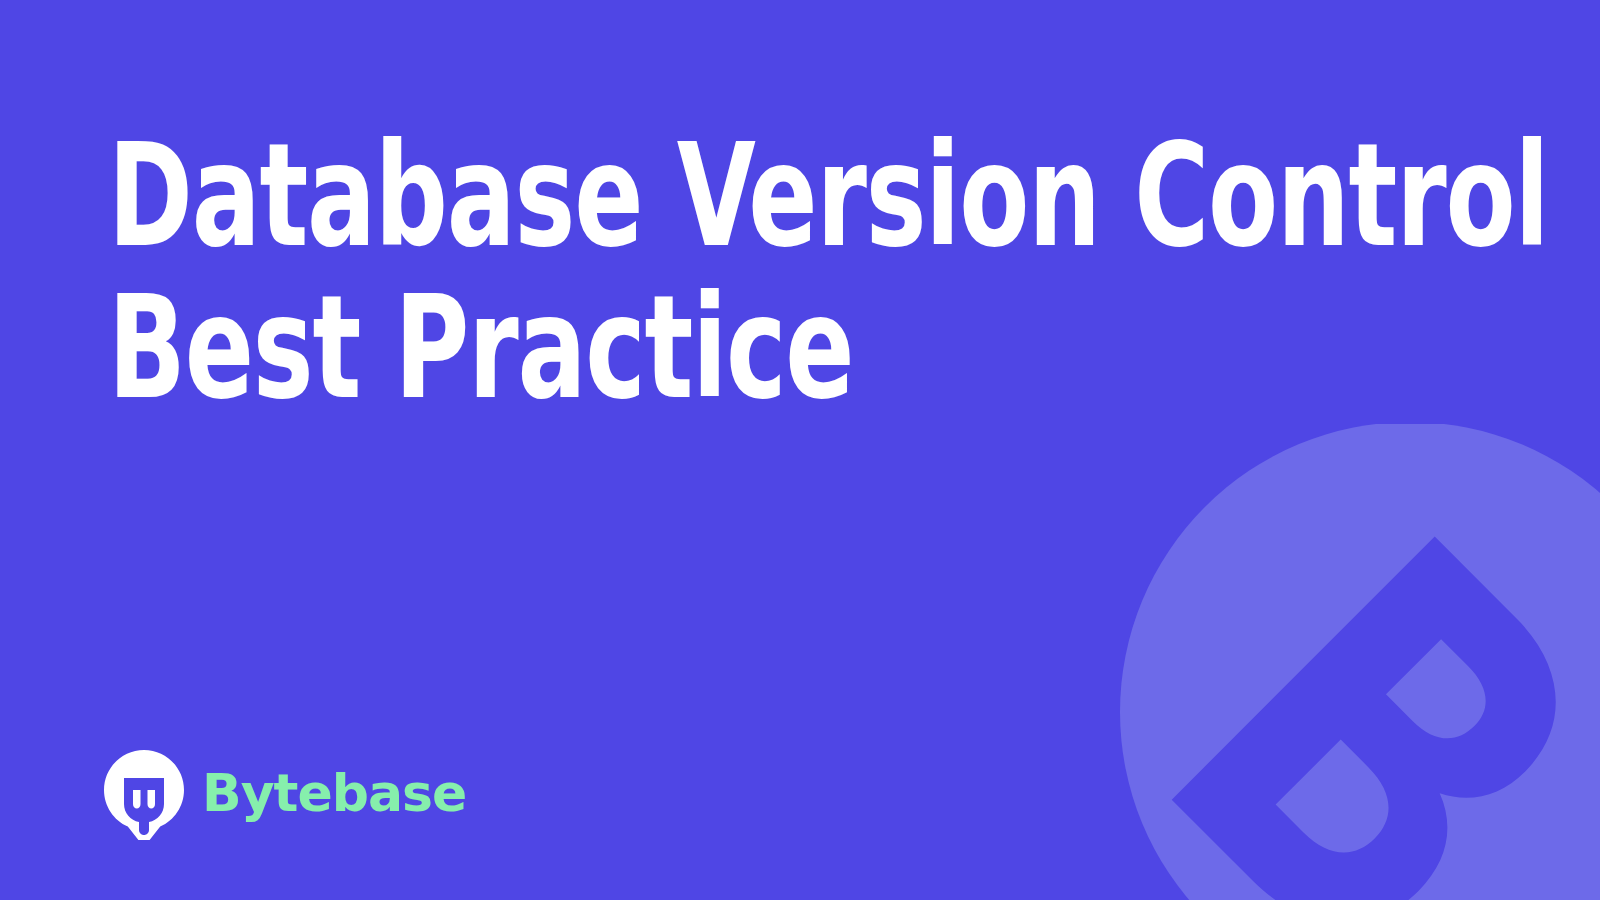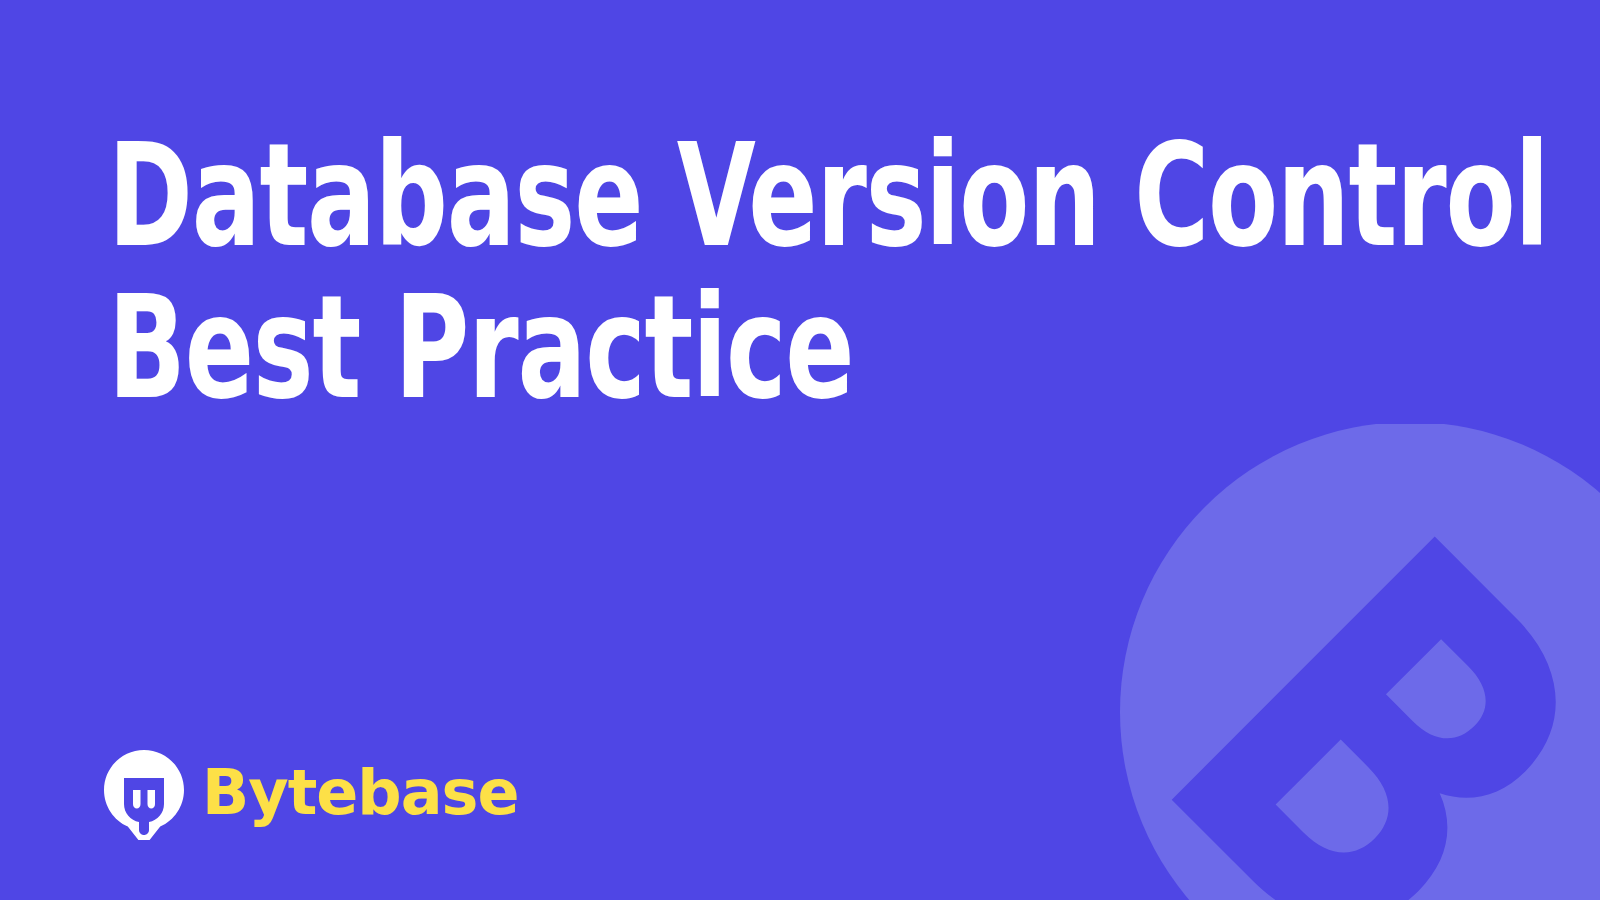--- a/index.html
+++ b/index.html
@@ -57,24 +57,24 @@
     align-items: center;
     gap: 18px;
   }
   #logo-mark {
     width: 80px;
     height: 90px;
     flex: 0 0 auto;
     display: block;
   }
   #logo-wordmark {
-    color: #fde047;
+    color: #86efac;
     font-family: "DejaVu Sans", "Liberation Sans", sans-serif;
     font-weight: 700;
-    font-size: 62px;
+    font-size: 52px;
     line-height: 62px;
     letter-spacing: -1px;
     white-space: nowrap;
     transform: translateY(-2px);
   }
 </style>
 </head>
 <body>
 
 <div id="stage">

